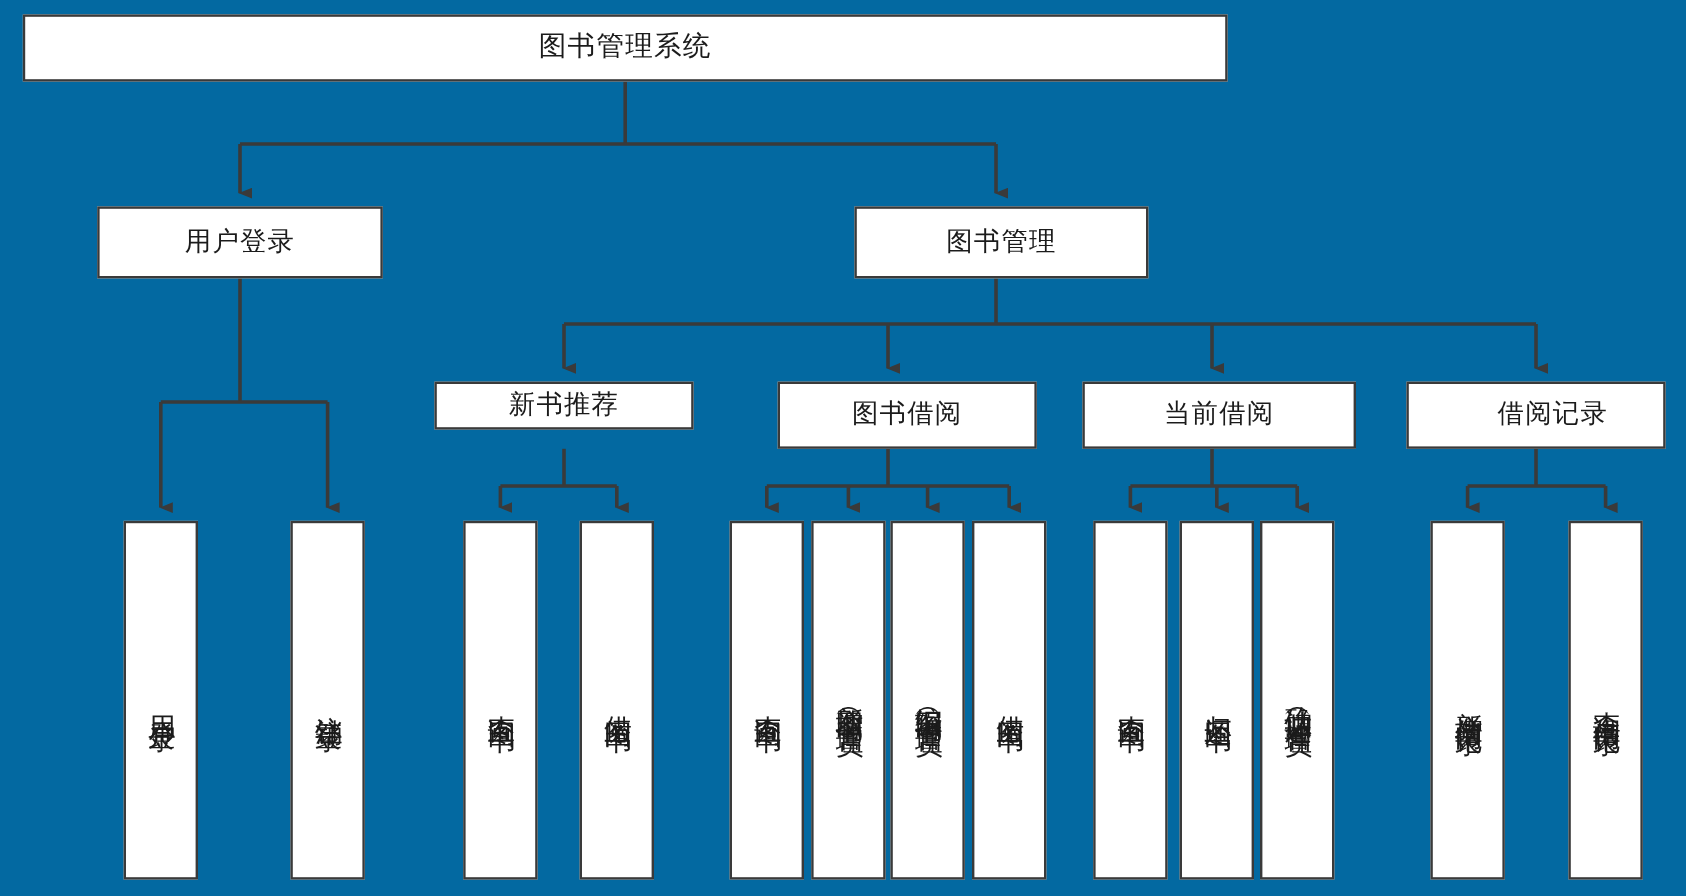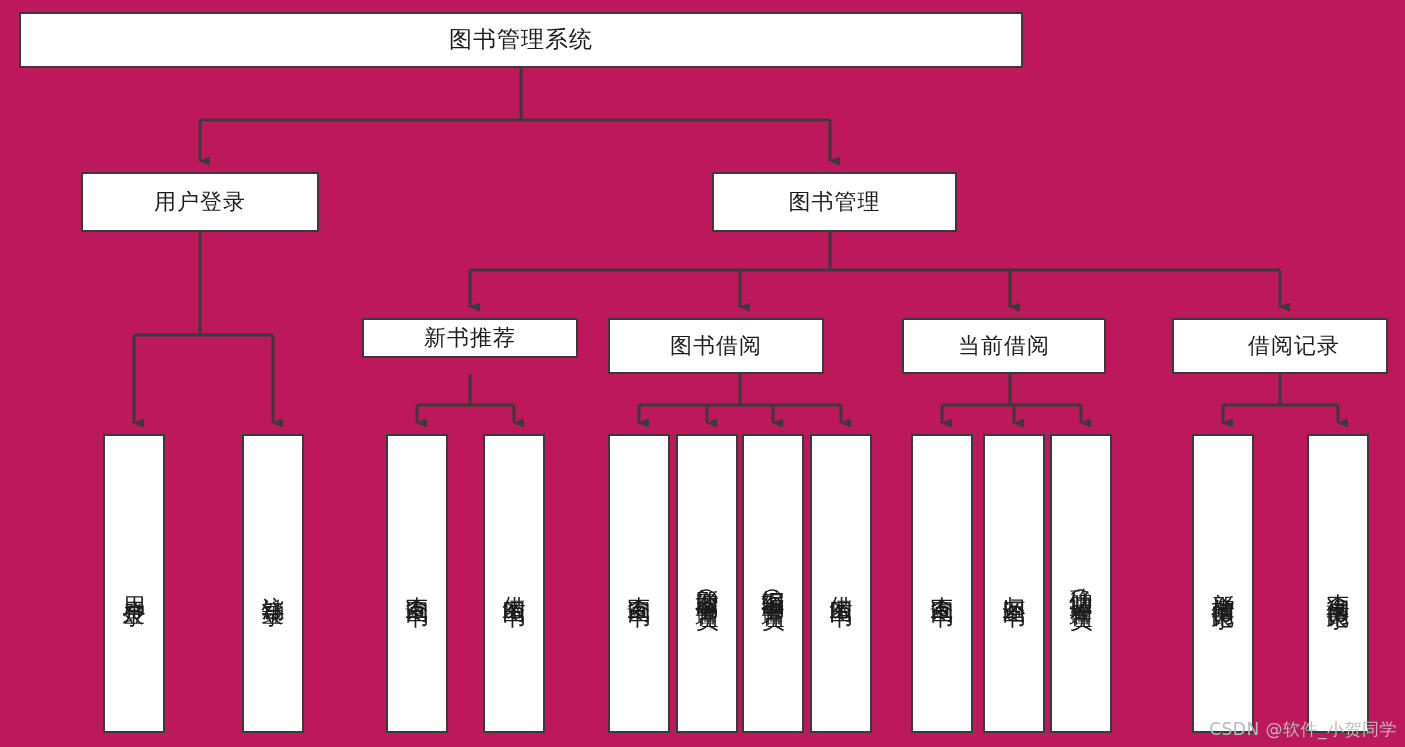--- a/index.html
+++ b/index.html
@@ -7,21 +7,21 @@
     padding: 0;
     background: #ffffff;
   }
   body {
     font-family: "DejaVu Sans", "Liberation Sans", sans-serif;
   }
   #canvas {
     position: relative;
     width: 1405px;
     height: 747px;
-    background: #be185d;
+    background: #0369a1;
     overflow: hidden;
   }
   svg#edges {
     position: absolute;
     left: 0;
     top: 0;
     width: 1405px;
     height: 747px;
     pointer-events: none;
   }
@@ -127,24 +127,24 @@
       </div>
       <div class="node horiz" style="left: 81px; top: 172px; width: 238px; height: 60px;">
         <span class="node-label">用户登录</span>
       </div>
       <div class="node horiz" style="left: 712px; top: 172px; width: 245px; height: 60px;">
         <span class="node-label">图书管理</span>
       </div>
       <div class="node horiz" style="left: 362px; top: 318px; width: 216px; height: 40px;">
         <span class="node-label">新书推荐</span>
       </div>
-      <div class="node horiz" style="left: 608px; top: 318px; width: 216px; height: 56px;">
+      <div class="node horiz" style="left: 648px; top: 318px; width: 216px; height: 56px;">
         <span class="node-label">图书借阅</span>
       </div>
-      <div class="node horiz" style="left: 902px; top: 318px; width: 204px; height: 56px;">
+      <div class="node horiz" style="left: 902px; top: 318px; width: 228px; height: 56px;">
         <span class="node-label">当前借阅</span>
       </div>
       <div class="node horiz" style="left: 1172px; top: 318px; width: 216px; height: 56px; padding-left: 28px;">
         <span class="node-label">借阅记录</span>
       </div>
       <div class="node vert" style="left: 103px; top: 434px; width: 62px; height: 299px;">
         <span class="node-label">用户登录</span>
       </div>
       <div class="node vert" style="left: 242px; top: 434px; width: 62px; height: 299px;">
         <span class="node-label">注销登录</span>
@@ -177,14 +177,13 @@
         <span class="node-label">确认归还（管理员）</span>
       </div>
       <div class="node vert" style="left: 1192px; top: 434px; width: 62px; height: 299px;">
         <span class="node-label">新增借阅记录</span>
       </div>
       <div class="node vert" style="left: 1307px; top: 434px; width: 62px; height: 299px;">
         <span class="node-label">查询借阅记录</span>
       </div>
     </div>
 
-  <div class="watermark">CSDN @软件_小贺同学</div>
 </div>
 
 </body></html>

